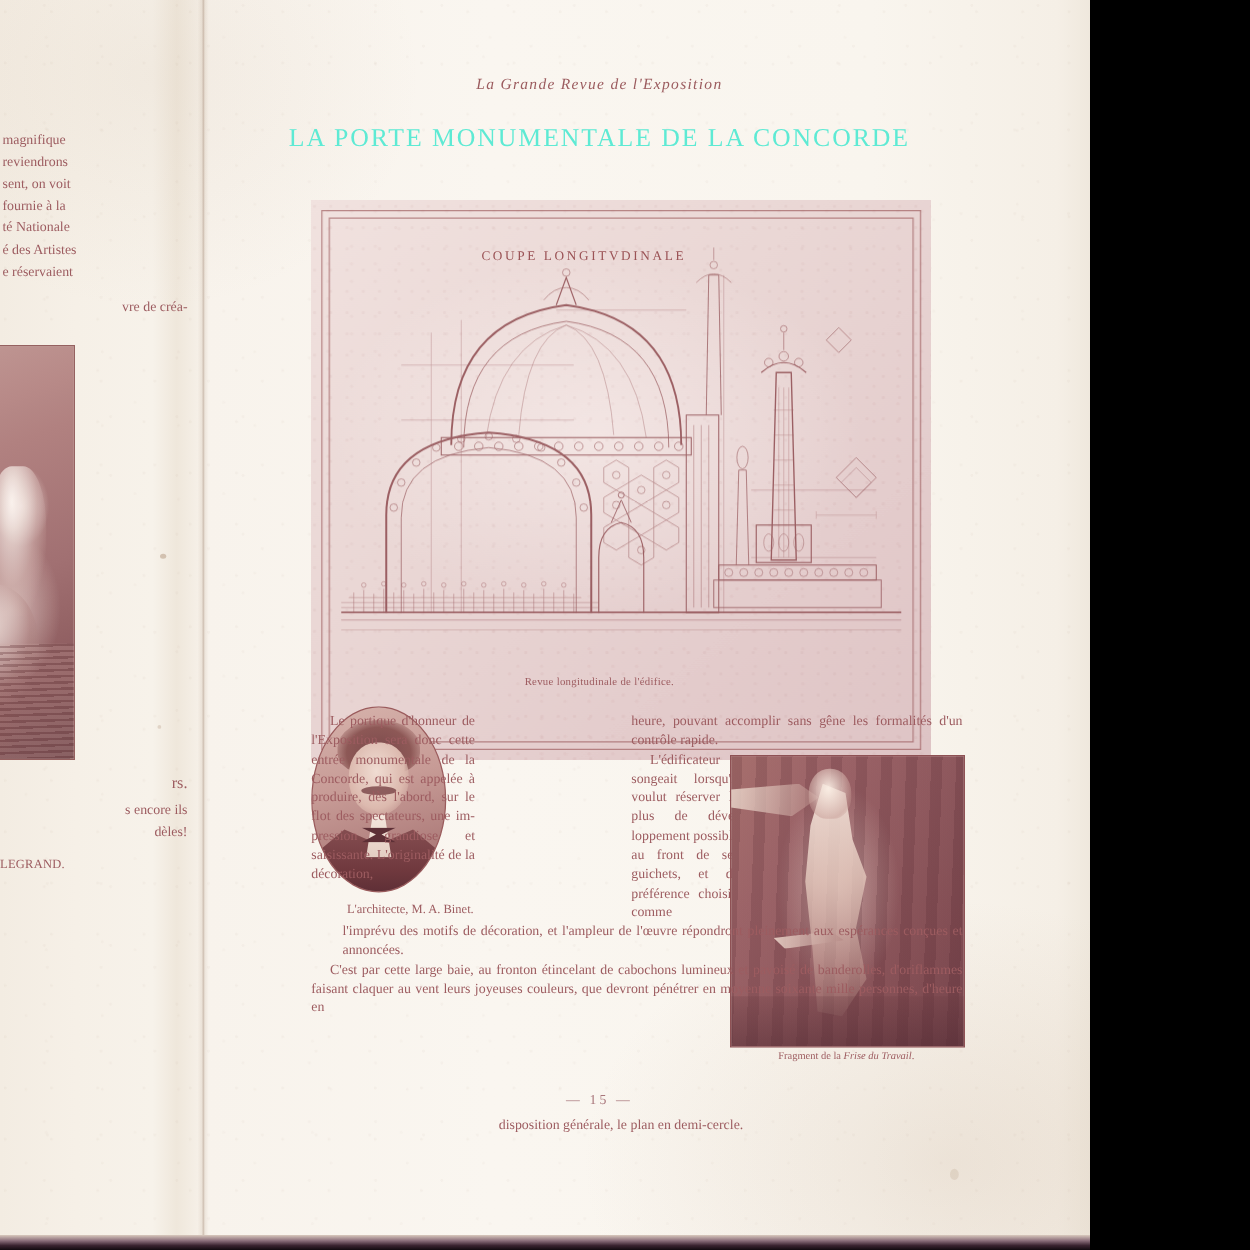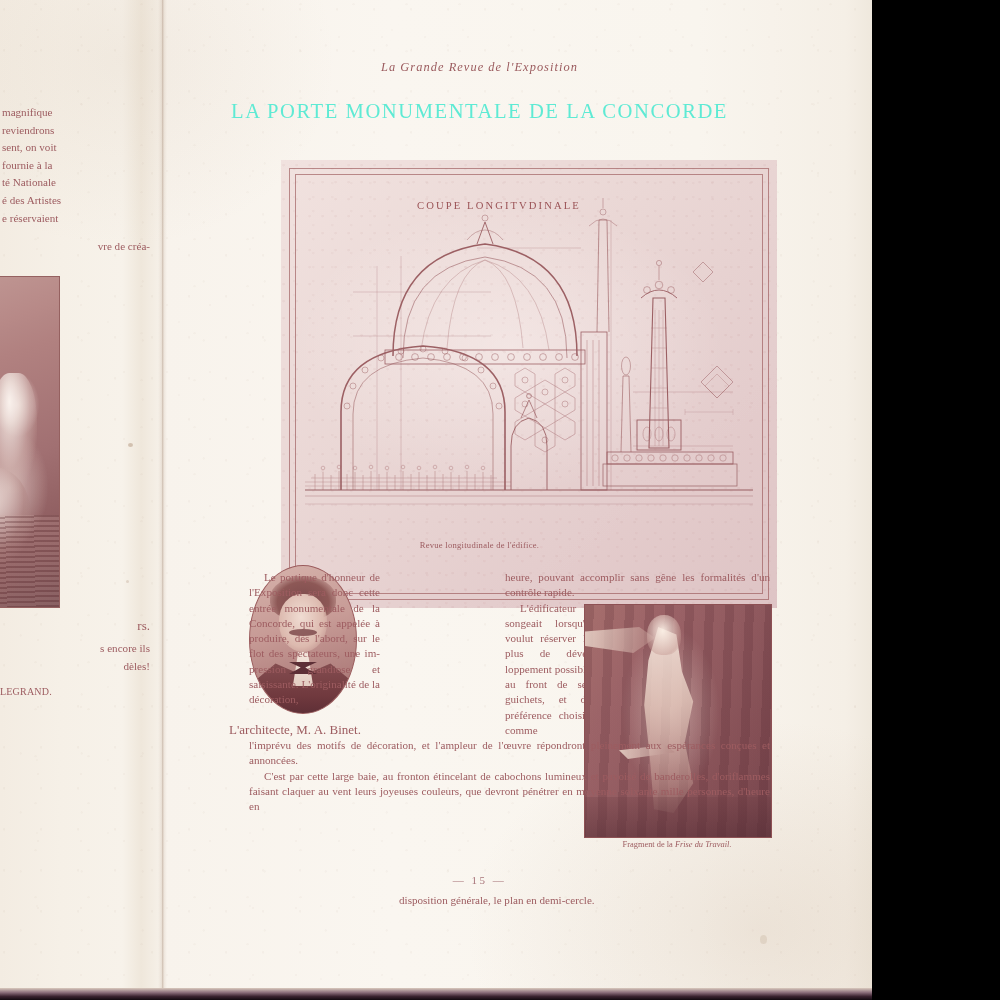--- a/index.html
+++ b/index.html
@@ -74,21 +74,21 @@
   #maintitle{position:absolute;left:0;top:100px;width:625px;text-align:center;
     font-family:"Liberation Serif",serif;
     font-size:20.6px;letter-spacing:1.55px;color:#5eead4;white-space:nowrap;}
 
   
   #engraving{position:absolute;left:82px;top:160px;width:496px;height:448px;
     overflow:hidden;
     background:
       radial-gradient(ellipse 300px 200px at 46% 42%, rgba(255,250,248,.42), rgba(255,250,248,0) 72%),
       linear-gradient(140deg,#efe0dd 0%, #e8d5d3 40%, #e2cbcb 72%, #dcc3c4 100%);
-    filter:contrast(1.02);margin-left:32px;}
+    filter:contrast(1.02);}
   #engraving .frameline{position:absolute;border:1px solid rgba(150,82,84,.62);}
   #engraving .hatch{position:absolute;inset:0;opacity:.45;
     background-image:
       radial-gradient(circle at 20% 30%, rgba(148,82,84,.12) 0 1px, transparent 1.6px),
       radial-gradient(circle at 70% 65%, rgba(148,82,84,.10) 0 1px, transparent 1.6px);
     background-size:13px 17px,19px 14px;}
   #engr-label{position:absolute;left:128px;top:40px;width:180px;text-align:center;
     font-size:10.6px;letter-spacing:2.1px;color:#9a5457;white-space:nowrap;}
 
   #engr-cap{position:absolute;left:0;top:540px;width:625px;text-align:center;
@@ -123,22 +123,22 @@
   #portrait .mous{position:absolute;left:39px;top:63px;width:28px;height:7px;
     border-radius:50%;background:#7a4648;opacity:.82;}
   #portrait .coat{position:absolute;left:4px;top:88px;width:98px;height:60px;
     background:linear-gradient(180deg,#8a5355 0%, #70393e 70%, #5e2f36 100%);
     clip-path:polygon(12% 100%,0 46%,22% 16%,50% 36%,78% 16%,100% 46%,88% 100%);}
   #portrait .shirt{position:absolute;left:42px;top:86px;width:22px;height:34px;
     background:linear-gradient(180deg,#f4e6dc,#e3cdc2);
     clip-path:polygon(28% 0,72% 0,96% 100%,4% 100%);}
   #portrait .bow{position:absolute;left:39px;top:96px;width:28px;height:12px;
     background:#5d2f36;clip-path:polygon(0 0,42% 46%,0 100%,100% 100%,58% 46%,100% 0);}
-  #port-cap{position:absolute;left:62px;top:722px;width:150px;text-align:left;
-    font-size:13px;color:#9d5c60;white-space:nowrap;}
+  #port-cap{position:absolute;left:62px;top:722px;width:150px;text-align:right;
+    font-size:10px;color:#9d5c60;white-space:nowrap;}
 
   
   #frisephoto{position:absolute;left:417px;top:604px;width:186px;height:232px;
     border:1.4px solid #8e5154;overflow:hidden;
     background:
       radial-gradient(ellipse 70px 120px at 46% 46%, rgba(244,228,220,.50), rgba(244,228,220,0) 70%),
       linear-gradient(120deg,#a66e6c 0%, #9a6166 26%, #8d565c 54%, #7e4950 80%, #6f3f48 100%);}
   #frisephoto .bg{position:absolute;inset:0;
     background:repeating-linear-gradient(92deg, rgba(96,52,58,.22) 0 9px, rgba(168,118,116,.10) 9px 20px);}
   #frisephoto .body{position:absolute;left:48px;top:22px;width:70px;height:186px;
@@ -454,21 +454,21 @@
       <div class="bg"></div>
       <div class="body"></div>
       <div class="arm"></div>
       <div class="head"></div>
       <div class="tool"></div>
       <div class="base"></div>
     </div>
     <div id="frise-cap"><span>Fragment de la </span><i>Frise du Travail</i><span>.</span></div>
 
     <div id="fullpara" class="pcol">
-      <p style="text-indent:0;">l'imprévu des motifs de décoration, et l'ampleur de l'œuvre répondront pleinement aux espé­rances conçues et annoncées.</p>
+      <p style="text-indent:0;margin-left:25px;">l'imprévu des motifs de décoration, et l'ampleur de l'œuvre répondront pleinement aux espé­rances conçues et annoncées.</p>
       <p>C'est par cette large baie, au fronton étince­lant de cabochons lumineux et pavoisé de ban­derolles, d'oriflammes faisant claquer au vent leurs joyeuses couleurs, que devront pénétrer en moyenne soixante mille personnes, d'heure en</p>
     </div>
 
     <div id="fullpara2" class="pcol">
       <p style="text-indent:0;padding-left:150px;text-align:left;margin-top:44px;">disposition générale, le plan en demi-cercle.</p>
     </div>
 
     <div id="folio">— 15 —</div>
   </div>
 

